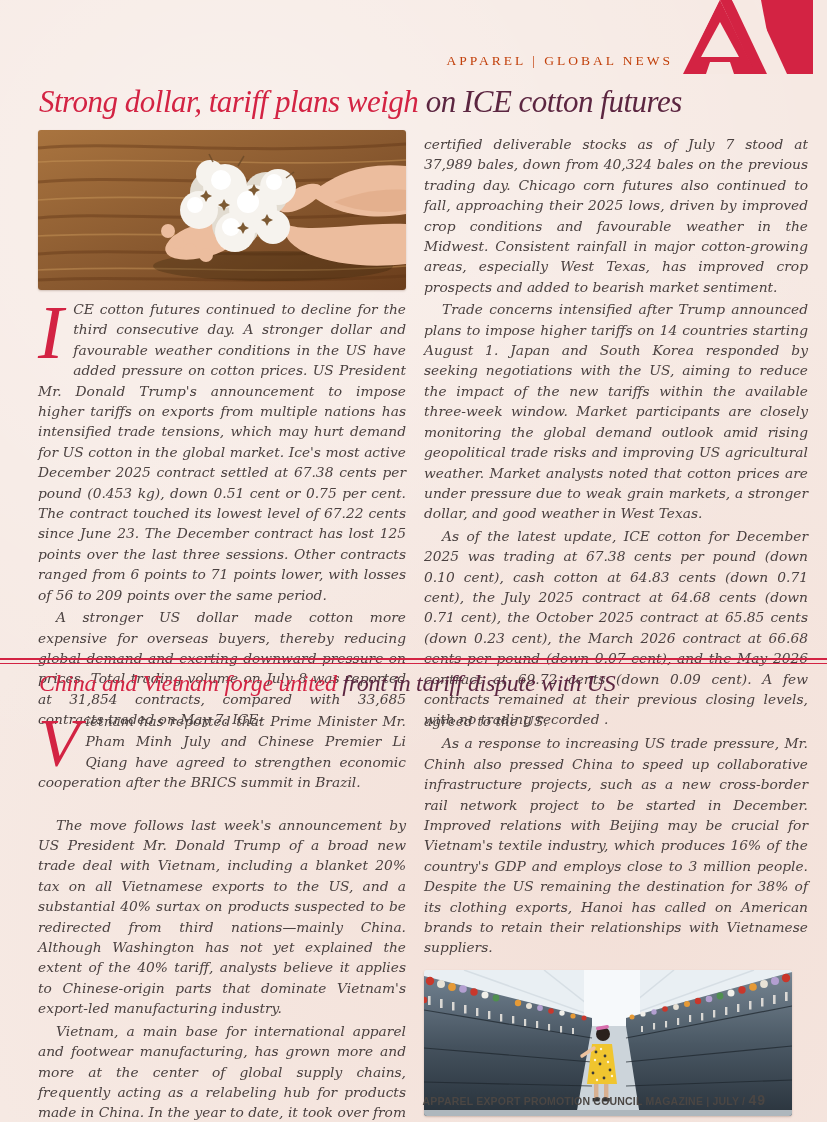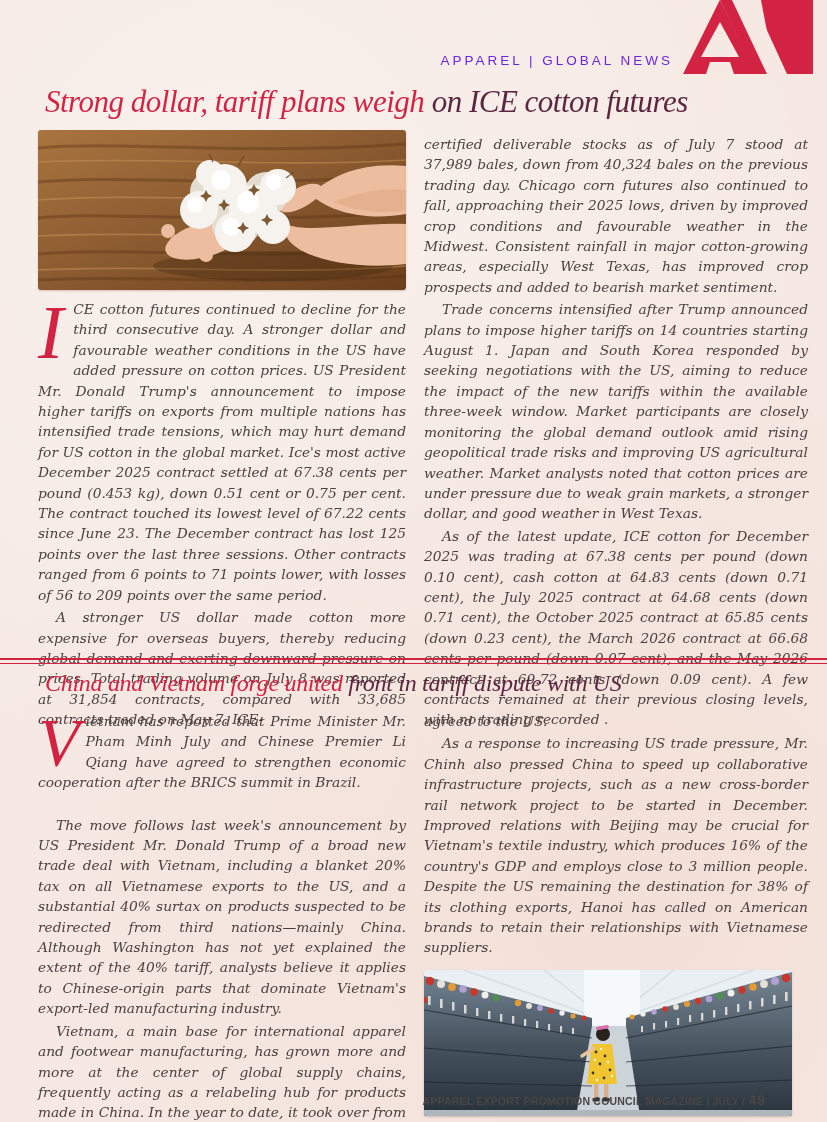--- a/index.html
+++ b/index.html
@@ -6,30 +6,30 @@
   body{
     width:827px;height:1122px;position:relative;overflow:hidden;
     background:
       radial-gradient(circle at 28% 18%, rgba(255,255,255,.35), rgba(255,255,255,0) 55%),
       radial-gradient(circle at 75% 80%, rgba(240,215,205,.5), rgba(240,215,205,0) 60%),
       #f6e9e3;
     font-family:"DejaVu Serif", serif;
   }
   .kicker{
     position:absolute;top:53px;right:154px;
-    font-family:Liberation Sans, sans-serif;
-    font-size:13.5px;letter-spacing:3px;color:#6d28d9;white-space:nowrap;
+    font-family:Liberation Serif, serif;
+    font-size:13.5px;letter-spacing:3px;color:#c2410c;white-space:nowrap;
   }
   .logo{position:absolute;top:0;right:14px;width:130px;height:74px;}
   .art{position:absolute;left:38px;right:19px;}
   .art1{top:84px;}
   .art2{top:670px;}
   .headline{
     font-family:"Liberation Serif", serif;font-style:italic;font-weight:normal;
-    margin:0 0 10px 7px;white-space:nowrap;
+    margin:0 0 10px 1px;white-space:nowrap;
   }
   .art1 .headline{font-size:31px;letter-spacing:-0.5px;}
   .art2 .headline{font-size:24px;letter-spacing:-0.3px;}
   .hl-red{color:#d32343;}
   .hl-dark{color:#5c2641;}
   .grid{display:grid;grid-template-columns:368px 1fr;column-gap:18px;margin-top:8px;}
   .photo-frame{width:368px;border-radius:3px;overflow:hidden;line-height:0;margin-bottom:9px;
     box-shadow:0 1px 2px rgba(90,50,30,.25);}
   .photo-frame svg{display:block;}
   p.body{

